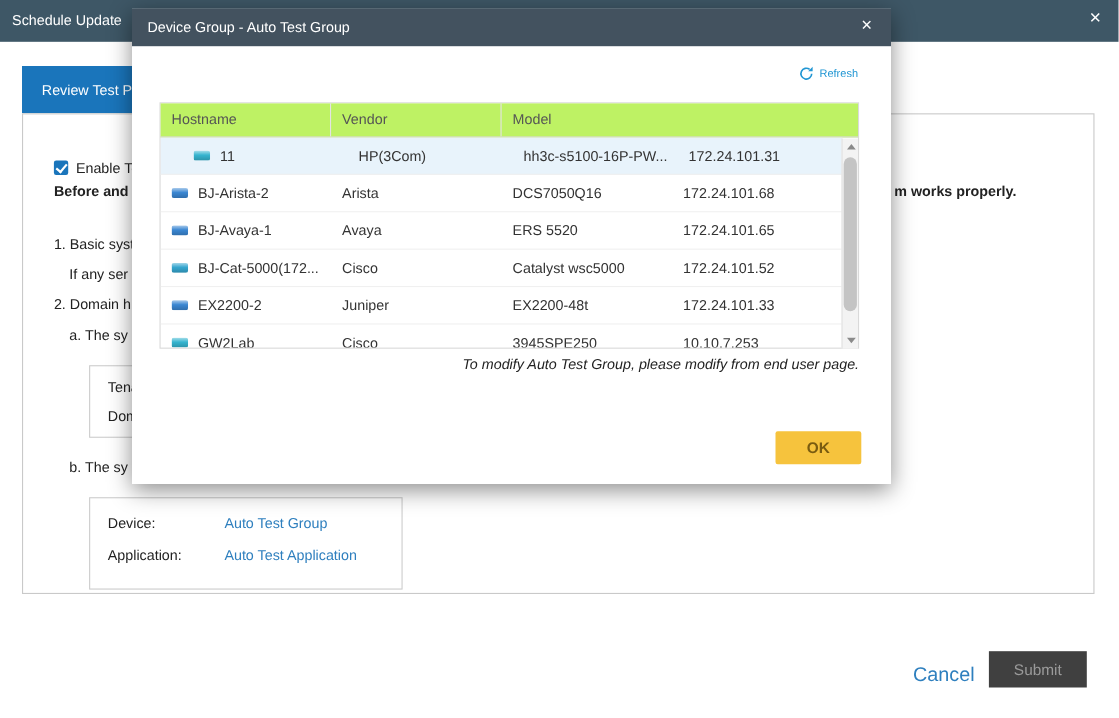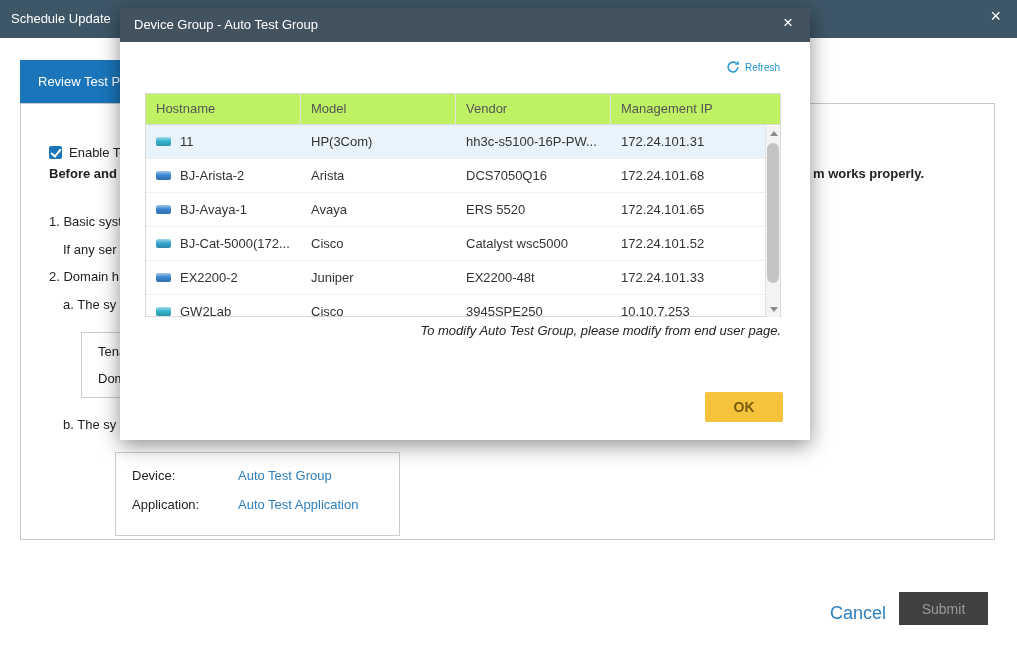--- a/index.html
+++ b/index.html
@@ -75,21 +75,21 @@
   }
   .thead { display:flex; height:31px; background:#bef264; border-bottom:1px solid #d9d9d9; }
   .th {
     width:155px; line-height:30px; padding-left:10px; font-size:13px; color:#555;
     border-right:1px solid #e3e3e3; white-space:nowrap; overflow:hidden;
   }
   .th:last-child { flex:1; border-right:none; }
 
   .tbody { position:relative; width:620px; height:191px; overflow:hidden; }
   .trow { display:flex; align-items:center; height:34px; border-bottom:1px solid #f0f0f0; cursor:pointer; }
-  .trow.selected { background:var(--selrow,#e8f3fb); }
+  .trow.selected { background:var(--selrow,#e8f3fb);padding-left:20px; }
   .td { width:155px; padding-left:10px; font-size:13px; color:#333; white-space:nowrap; overflow:hidden; }
   .dev-ico { display:inline-block; width:15px; height:9px; border-radius:2px; margin-right:9px; }
 
   .scrollbar {
     position:absolute; right:0; top:32px; width:15px; height:191px;
     background:#f3f3f3; border-left:1px solid #e2e2e2; cursor:pointer;
   }
   .sb-btn { position:absolute; left:0; width:15px; height:15px; }
   .sb-up { top:0; } .sb-down { bottom:0; }
   .sb-up::after, .sb-down::after {
@@ -132,21 +132,21 @@
   <div class="abs" style="left:28px; top:165px;">2. Domain h</div>
   <div class="abs" style="left:42px; top:193px;">a. The sy</div>
 
   <div class="info-box abs" style="left:60px; top:228px; width:285px; height:66px;">
     <div class="abs" style="left:16px; top:11px;">Tena</div>
     <div class="abs" style="left:16px; top:38px;">Dom</div>
   </div>
 
   <div class="abs" style="left:42px; top:313px;">b. The sy</div>
 
-  <div class="info-box abs" style="left:60px; top:348px; width:285px; height:84px;margin-left:34px;">
+  <div class="info-box abs" style="left:60px; top:348px; width:285px; height:84px;">
     <div class="abs" style="left:16px; top:15px;">Device:</div>
     <a class="link abs" style="left:122px; top:15px;">Auto Test Group</a>
     <div class="abs" style="left:16px; top:44px;">Application:</div>
     <a class="link abs" style="left:122px; top:44px;">Auto Test Application</a>
   </div>
 </div>
 
 <a class="footer-cancel">Cancel</a>
 <button class="submit-btn">Submit</button>
 
@@ -162,23 +162,22 @@
         <path d="M13.6 8a5.6 5.6 0 1 1-2.1-4.4" fill="none" stroke="#2196d3" stroke-width="1.7"></path>
         <path d="M14.6 0.8 L14.6 5.4 L10 5.4 Z" fill="#2196d3"></path>
       </svg>
     </span>
     <span>Refresh</span>
   </div>
 
   <div class="table">
     <div class="thead">
       <div class="th">Hostname</div>
+      <div class="th">Vendor</div>
       <div class="th">Model</div>
-      <div class="th">Vendor</div>
-      <div class="th">Management IP</div>
     </div>
     <div class="tbody">
         <div class="trow selected">
           <div class="td"><span class="dev-ico" style="background: linear-gradient(rgba(255, 255, 255, 0.55), rgba(255, 255, 255, 0) 45%, rgba(0, 0, 0, 0.18)) rgb(53, 180, 207);"></span>11</div>
           <div class="td">HP(3Com)</div>
           <div class="td">hh3c-s5100-16P-PW...</div>
           <div class="td">172.24.101.31</div>
         </div>
         <div class="trow">
           <div class="td"><span class="dev-ico" style="background: linear-gradient(rgba(255, 255, 255, 0.55), rgba(255, 255, 255, 0) 45%, rgba(0, 0, 0, 0.18)) rgb(58, 134, 210);"></span>BJ-Arista-2</div>

